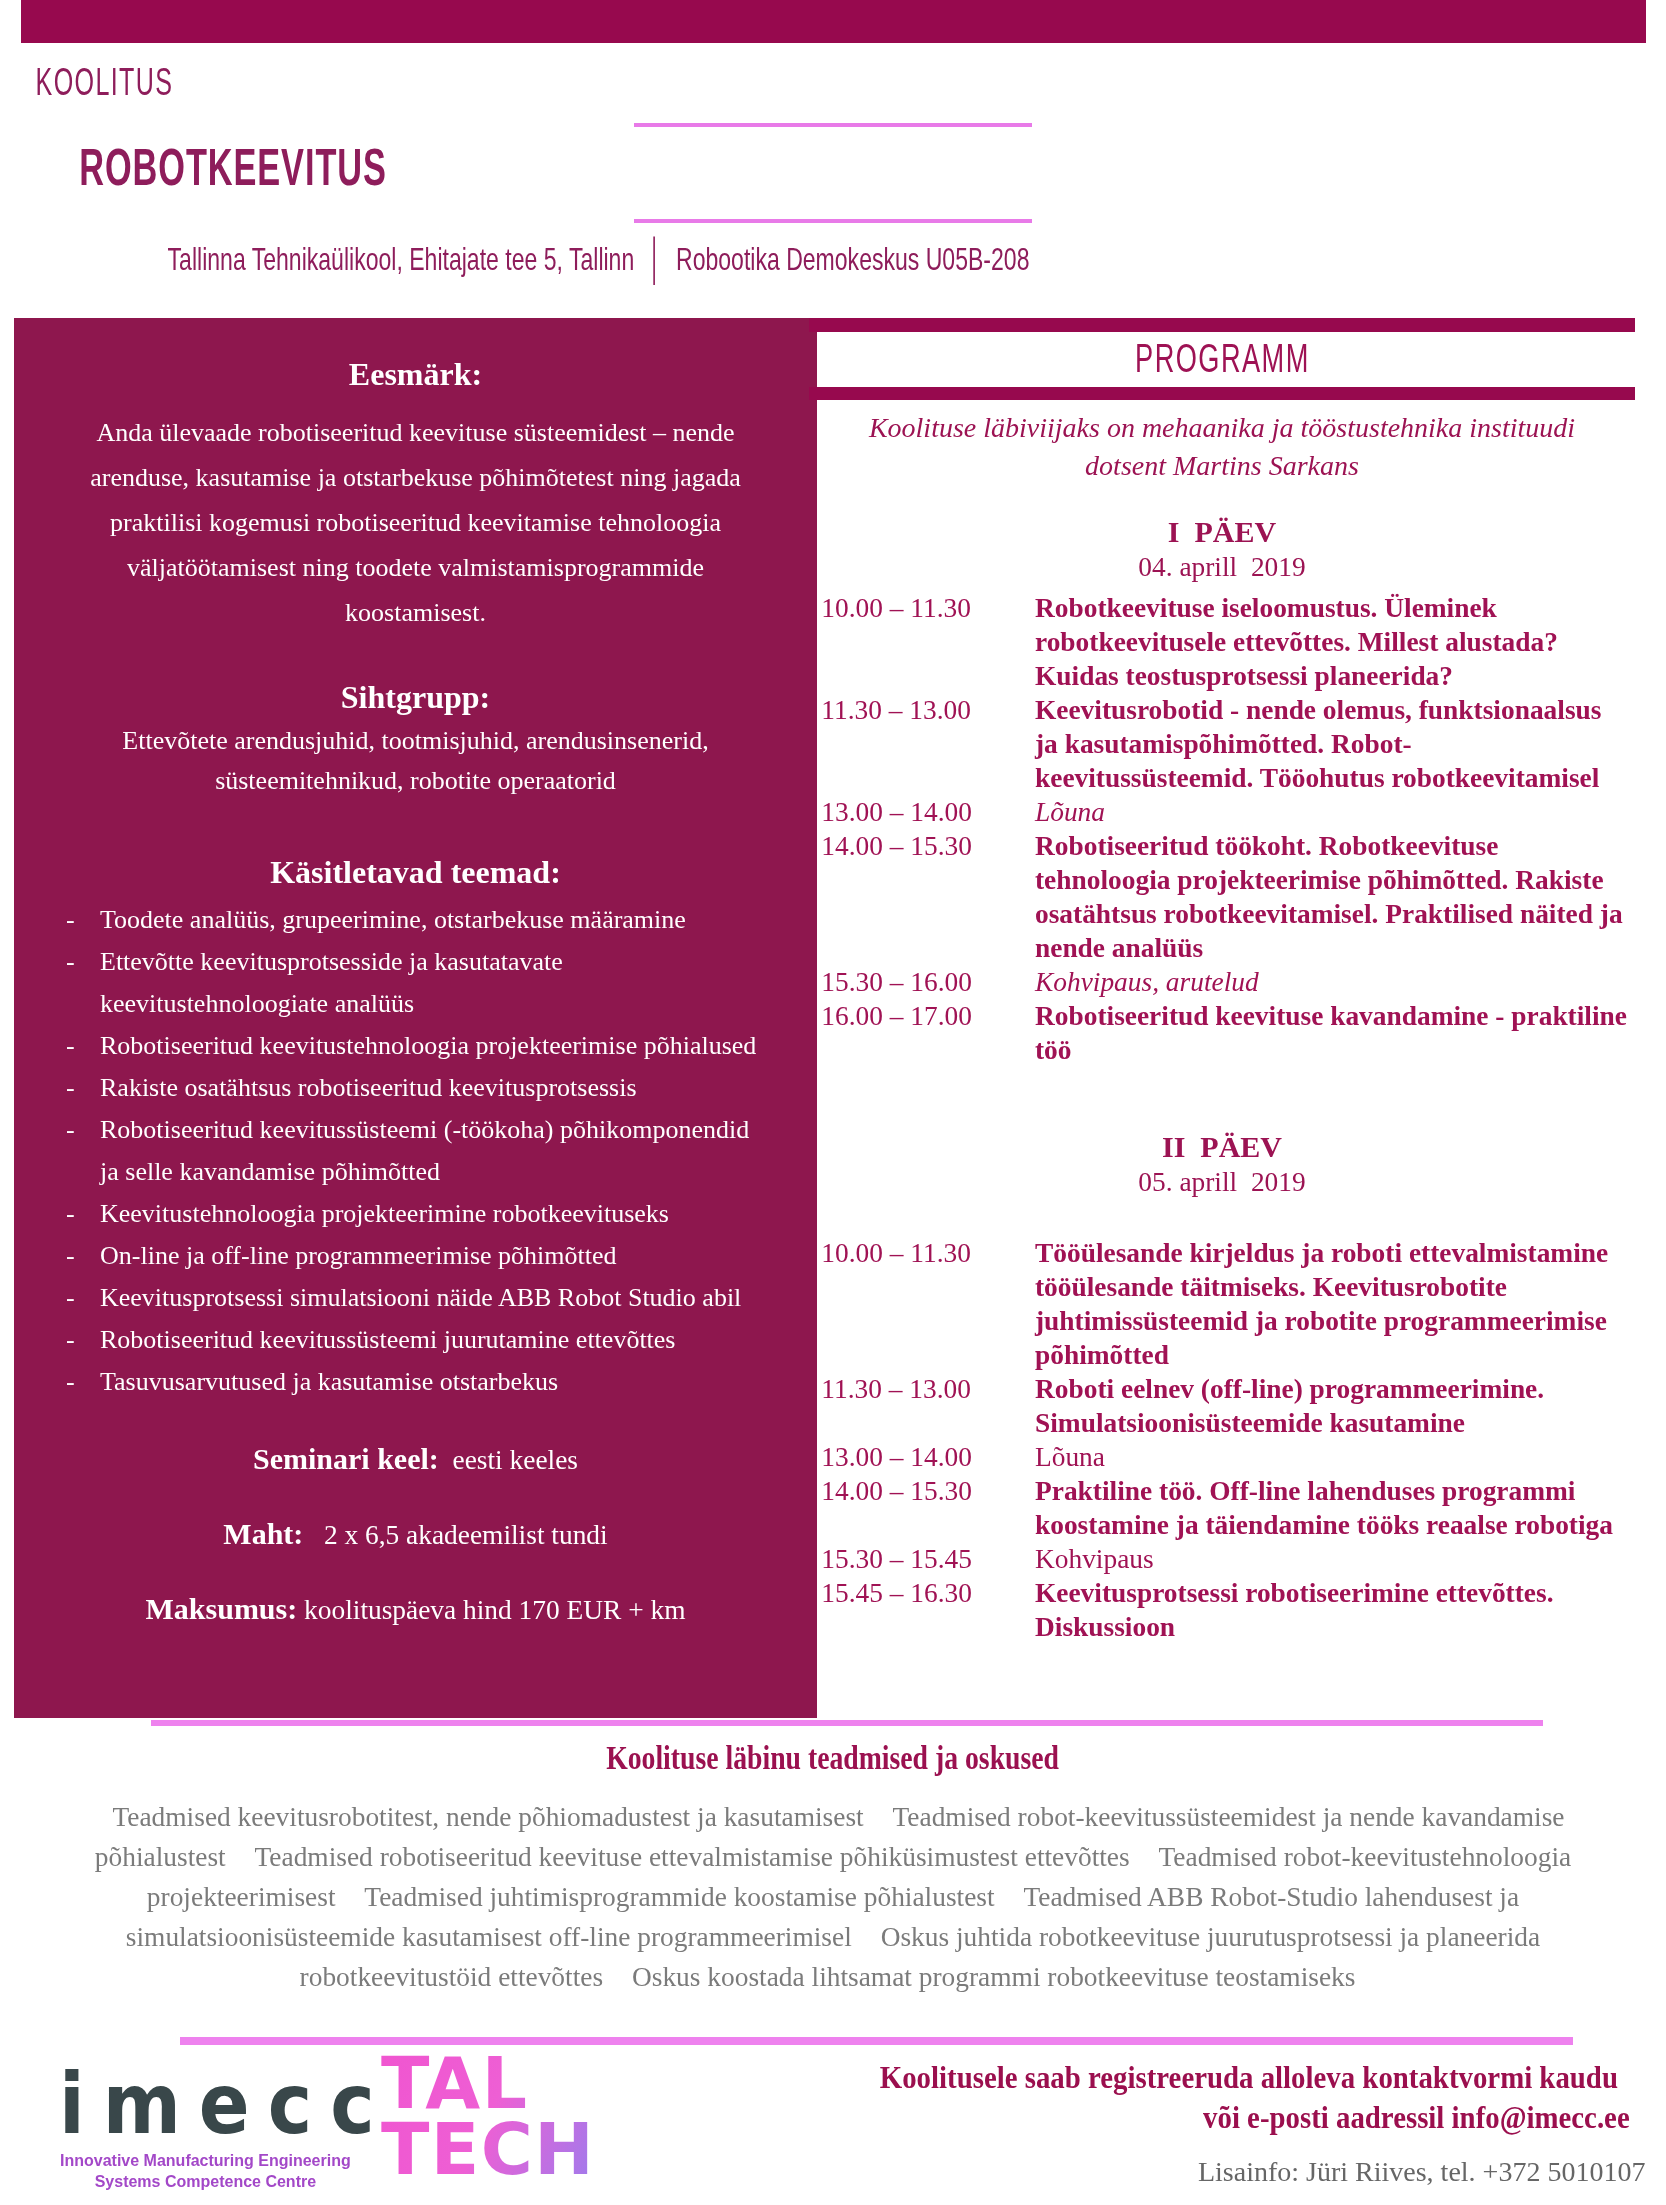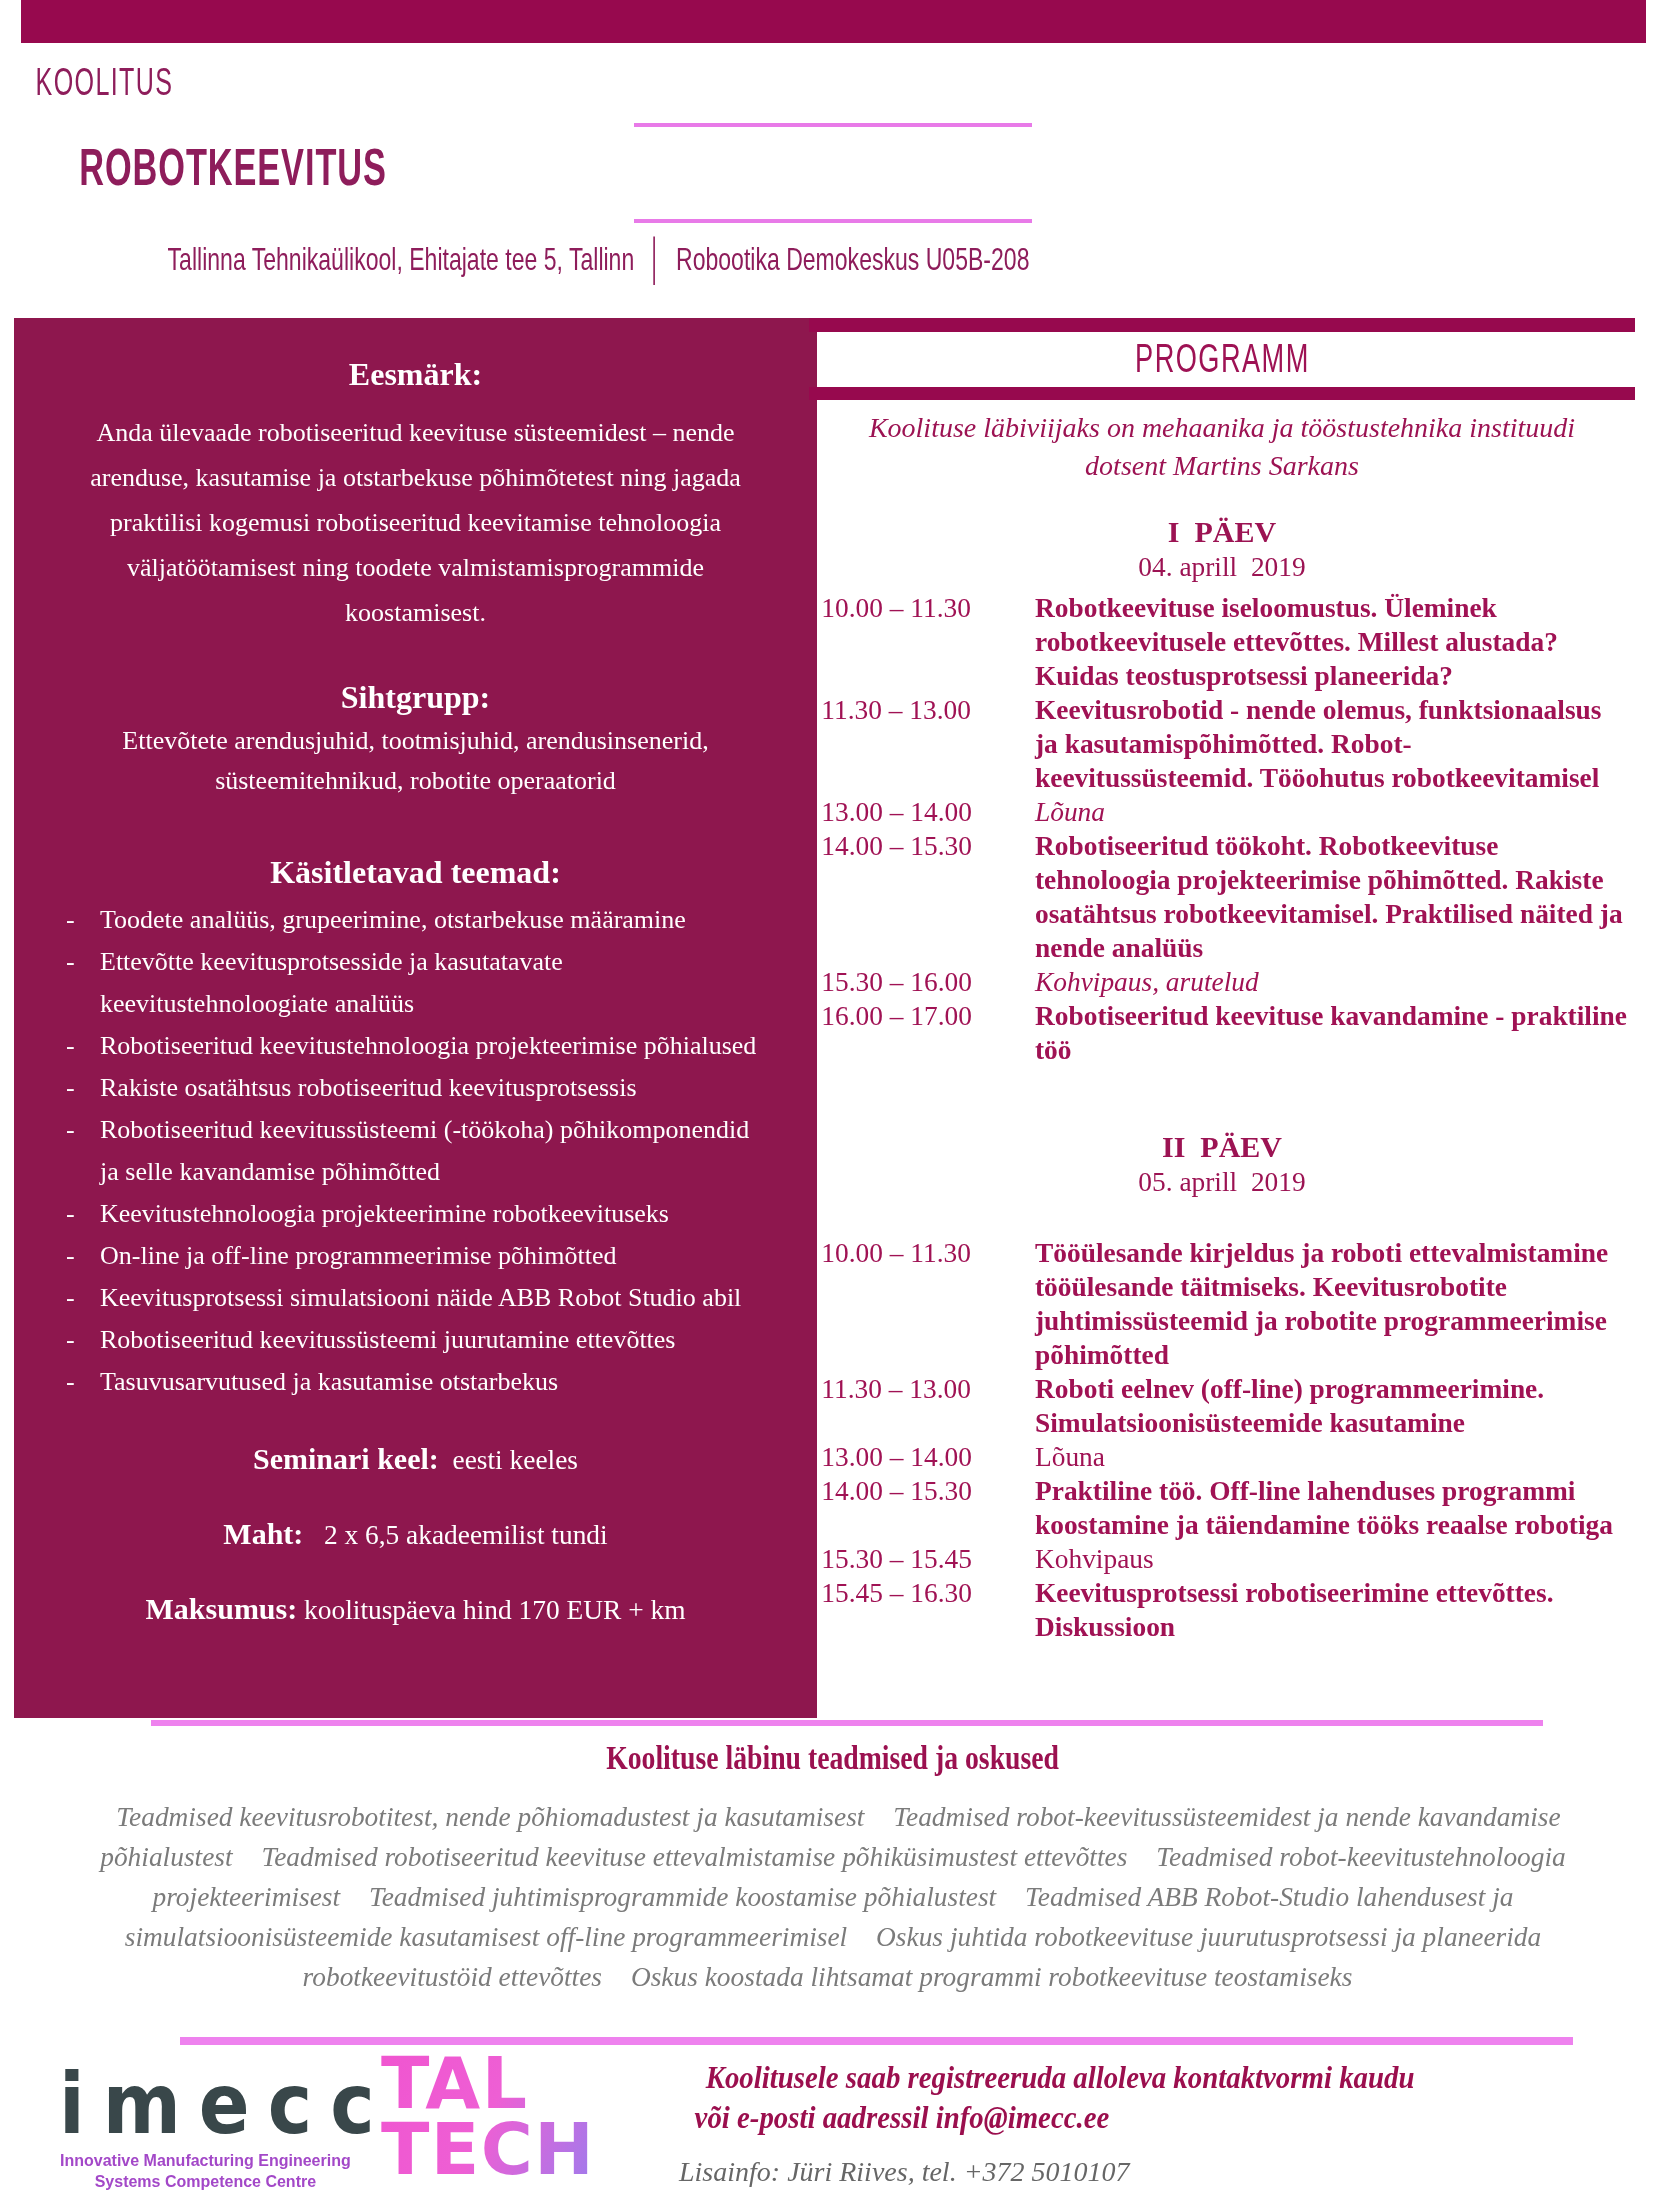--- a/index.html
+++ b/index.html
@@ -59,35 +59,35 @@
   .sdesc.i{font-style:italic;}
 
   
   .mid-line{position:absolute;left:151px;top:1720px;width:1392px;height:5.5px;background:#ee82ee;}
   .outcomes-h{position:absolute;left:0;right:0;top:1740px;text-align:center;}
   .outcomes-h .ser-cond{display:inline-block;transform:scaleX(0.84);transform-origin:50% 50%;
         white-space:nowrap;font-family:"Liberation Serif", serif;font-size:33px;font-weight:bold;
         color:#9b1150;}
   .outcomes-p{position:absolute;left:38px;right:38px;top:1797px;text-align:center;
               font-size:27.4px;line-height:40px;color:#7b7b7b;}
-  .outcomes-p span{margin:16px 11px;font-style:italic;}
+  .outcomes-p span{margin:16px 11px;}
 
   
   .foot-line{position:absolute;left:180px;top:2037px;width:1393px;height:7.5px;background:#ee82ee;}
   .imecc-text{position:absolute;left:59px;top:2055px;width:322px;text-align:center;
               font-family:"DejaVu Sans", sans-serif;font-weight:600;font-size:75px;
               letter-spacing:18px;color:#39474a;transform:scaleY(1.12);transform-origin:top center;}
   .imecc-sub{position:absolute;left:27.4px;top:2151px;width:356px;text-align:center;
              font-family:"Liberation Sans", sans-serif;font-weight:bold;font-size:16px;
              line-height:20.6px;color:#a348c8;}
   .taltech{position:absolute;left:381px;top:2051px;font-family:"DejaVu Sans", sans-serif;
            font-weight:800;font-size:71px;line-height:66px;letter-spacing:1.4px;
            background:linear-gradient(115deg,#f055d0 0%,#ee5fd4 50%,#9f7bec 100%);
            -webkit-background-clip:text;background-clip:text;color:transparent;}
-  .register{position:absolute;left:679px;right:20.6px;top:2058px;text-align:left;color:#9b0f4e;font-style:italic;}
+  .register{position:absolute;left:679px;right:20.6px;top:2058px;text-align:right;color:#9b0f4e;}
   .reg-line{font-size:31px;font-weight:bold;line-height:40px;}
   .reg-line .ser-cond{display:inline-block;transform:scaleX(0.93);transform-origin:50% 50%;
         white-space:nowrap;}
   .lisainfo{margin-top:18px;font-size:28px;font-weight:normal;color:#666666;}
 </style>
 </head>
 <body>
 
 <div class="page">
 

